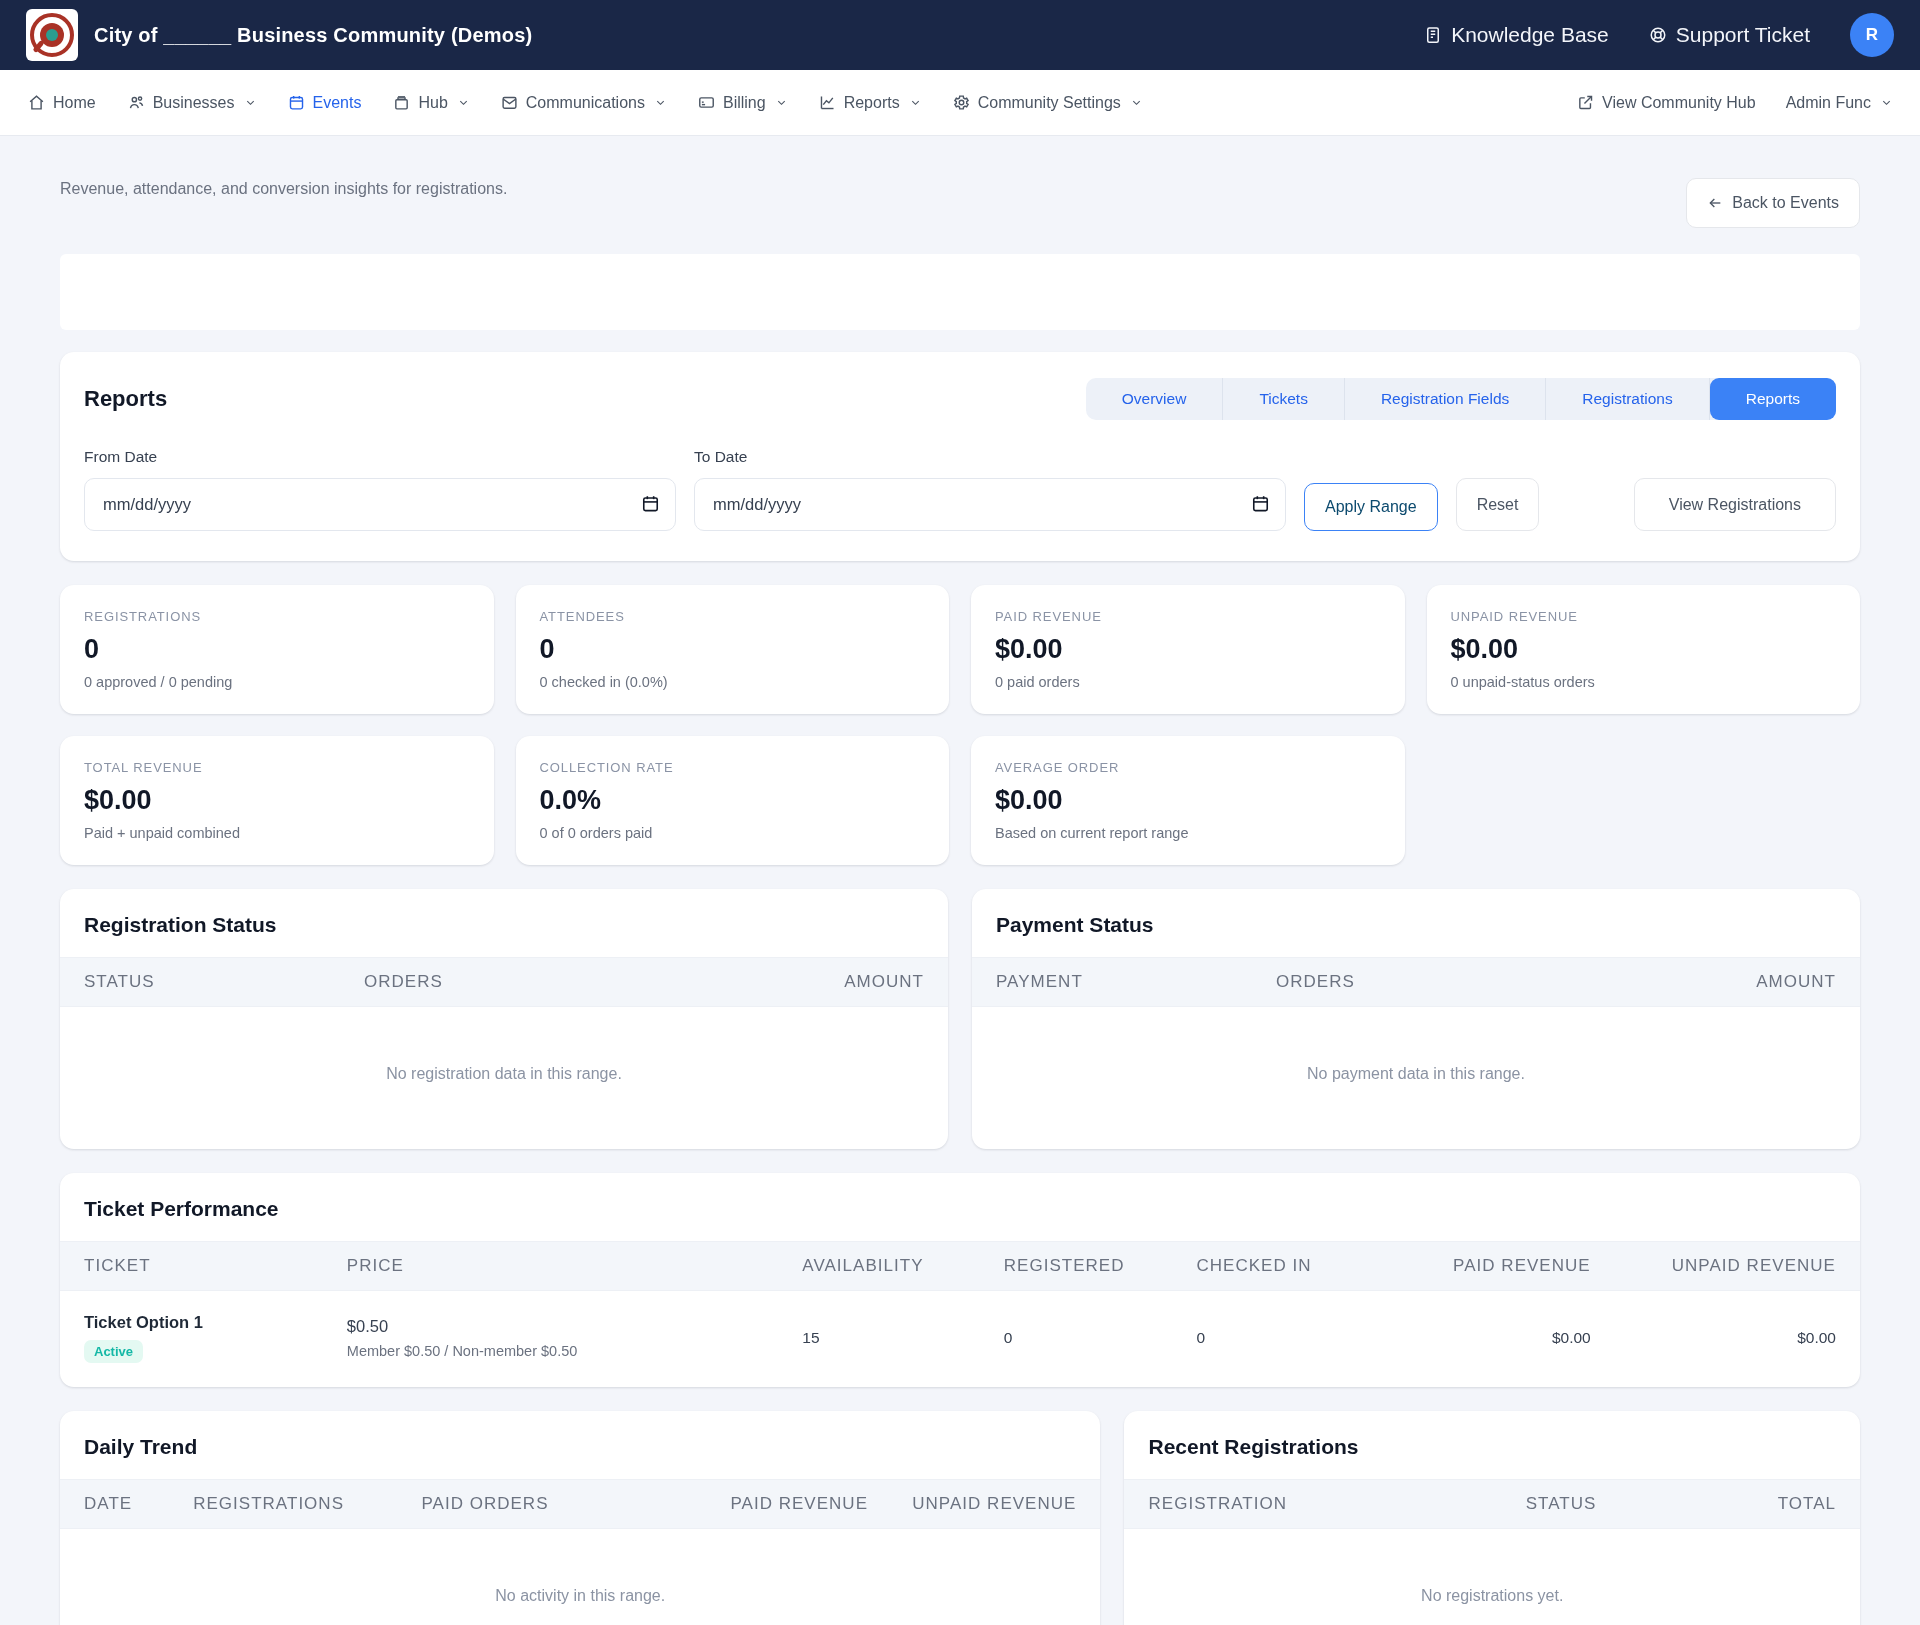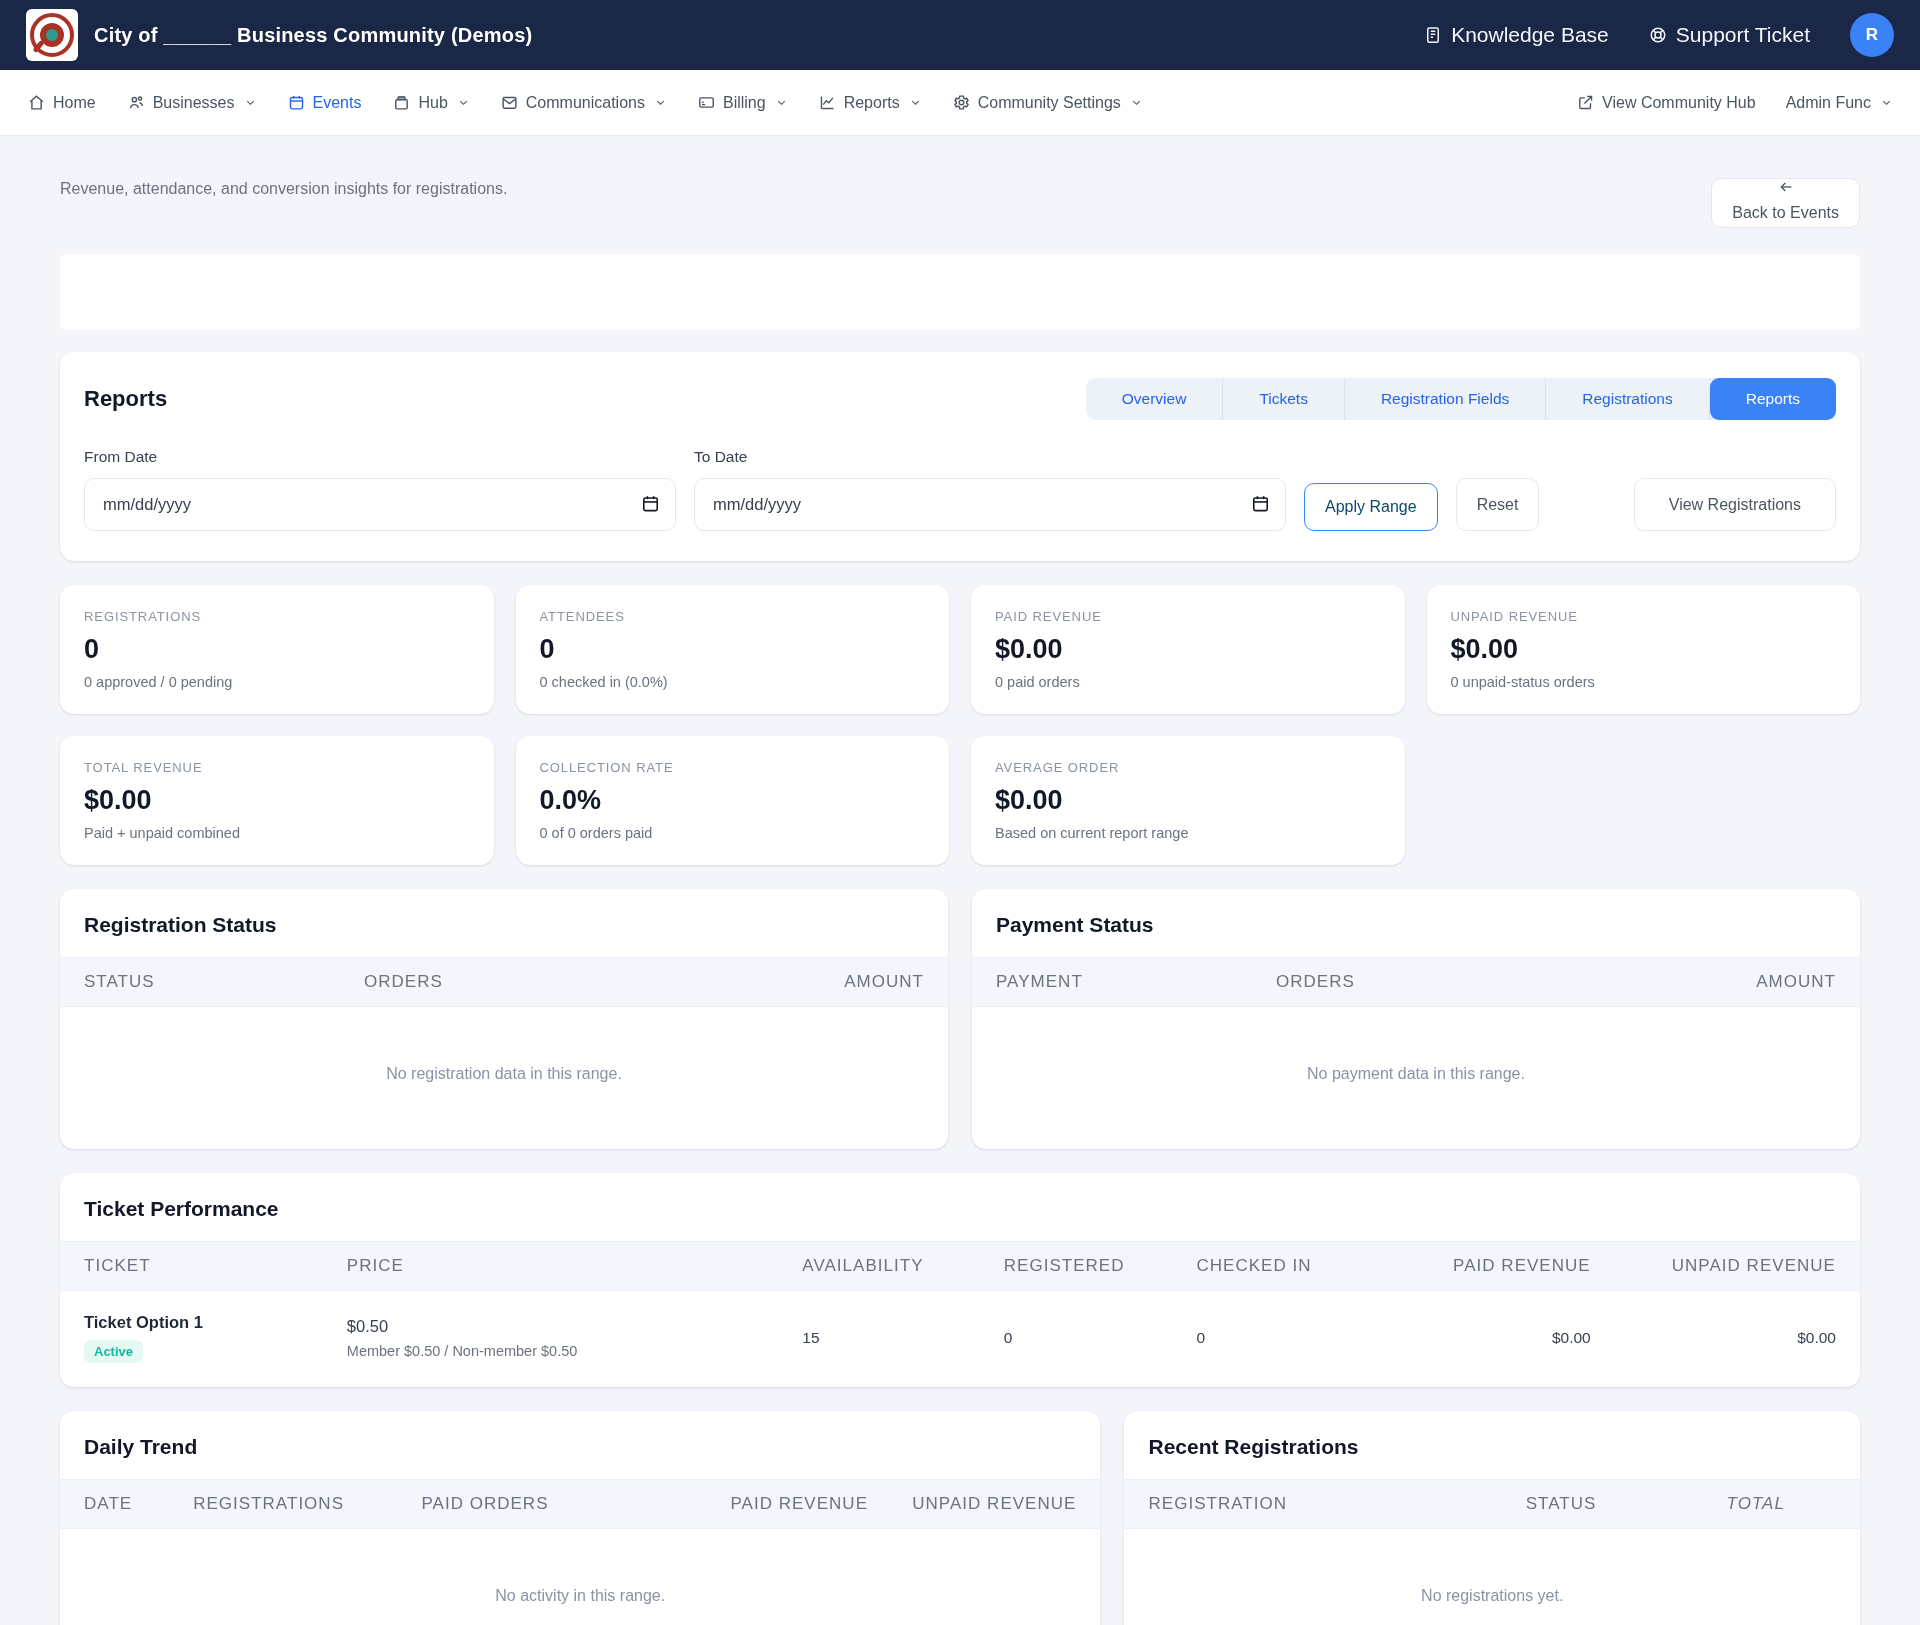--- a/index.html
+++ b/index.html
@@ -25,21 +25,21 @@
   .nav-item.active { color:#2563eb; }
   .nav-item .chev { margin-left:2px; }
   .nav-right { margin-left:auto; display:flex; align-items:center; gap:30px; }
 
   
   .main { padding:34px 60px 58px; }
   .title-row { display:flex; justify-content:space-between; align-items:flex-start; }
   .page-title { font-size:33px; font-weight:800; color:#111827; letter-spacing:.2px; }
   .page-sub { margin-top:10px; font-size:16px; color:#6b7280; }
   .btn { display:inline-flex; align-items:center; gap:9px; background:#fff; border:1px solid #e5e7eb; border-radius:10px; padding:0 20px; height:50px; font-size:16px; color:#4b5563; cursor:pointer; font-family:inherit; }
-  .btn-back { margin-top:8px;flex-direction:column; }
+  .btn-back { margin-top:8px; }
 
   .banner { margin-top:26px; background:#fff; height:76px; border-radius:6px; }
 
   .card { background:#fff; border-radius:14px; box-shadow:0 1px 2px rgba(16,24,40,.05), 0 1px 3px rgba(16,24,40,.08); }
 
   
   .reports-card { margin-top:22px; padding:26px 24px 30px; }
   .reports-head { display:flex; justify-content:space-between; align-items:center; }
   .section-title { font-size:22px; font-weight:700; color:#111827; }
   .tab-group { display:flex; background:#edf1f8; border-radius:10px; }
@@ -85,21 +85,21 @@
   .badge-active { display:inline-block; margin-top:8px; background:#e4f9f2; color:#14b8a6; font-size:13px; font-weight:700; padding:4px 10px; border-radius:7px; }
   .price-main { font-size:16.5px; color:#374151; }
   .price-sub { margin-top:7px; font-size:14.5px; color:#6b7280; }
   .cell-num { font-size:15.5px; color:#374151; }
 
   
   .bottom-row { margin-top:24px; display:grid; grid-template-columns:58fr 41fr; gap:24px; }
   .g5 { grid-template-columns:11% 23% 24% 21% 21%; }
   .g3b { grid-template-columns:1.3fr 1fr .7fr; }
   .g3b .center { text-align:center; }
-  .g3b .right { text-align:center;font-style:italic; }
+  .g3b .right { text-align:right; }
 </style>
 </head>
 <body>
 
 <header class="topbar">
   <div class="logo-tile">
     <div class="logo-ring">
       <div class="logo-core">
           <div class="logo-dot"></div>
         </div>

